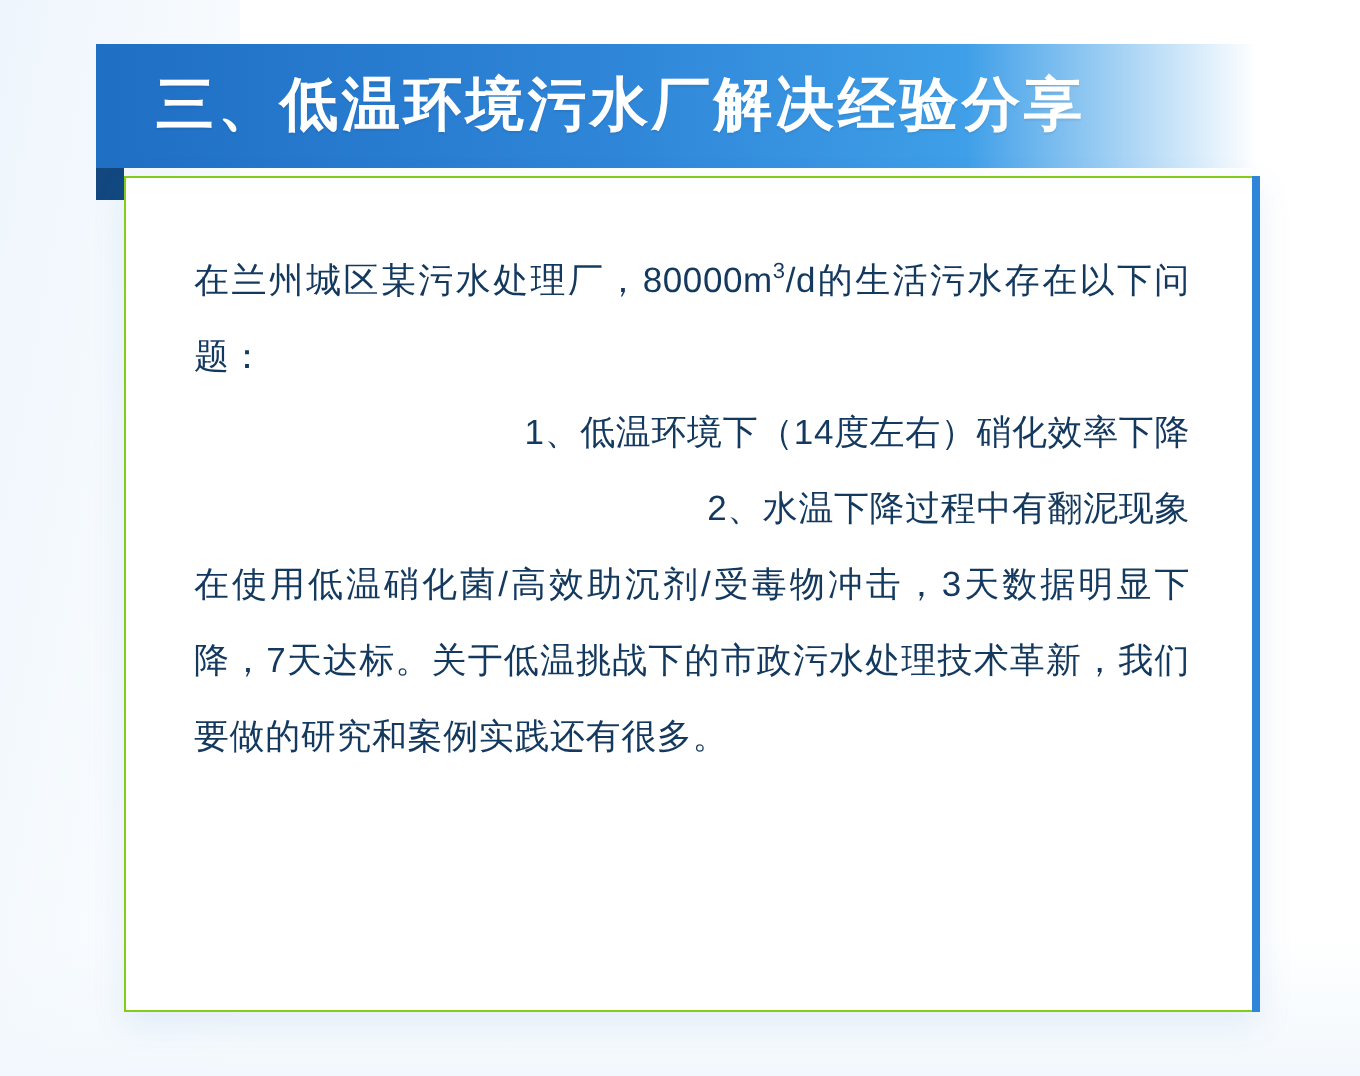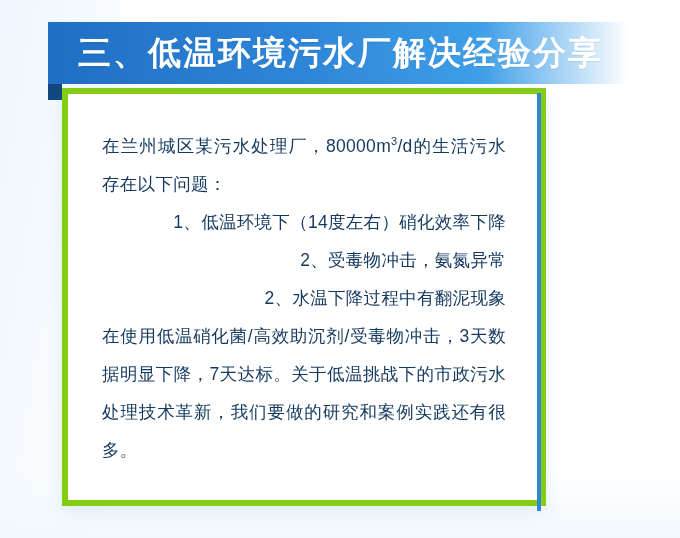--- a/index.html
+++ b/index.html
@@ -46,21 +46,21 @@
     left: 48px;
     top: 22px;
     width: 580px;
     height: 62px;
     background: linear-gradient(90deg, #1f6fc4 0%, #2f86d8 45%, #3f9fe8 75%, #ffffff 100%);
     display: flex;
     align-items: center;
   }
   .title-text {
     color: #ffffff;
-    font-size: 33px;
+    font-size: 29px;
     font-weight: bold;
     letter-spacing: 2px;
     padding-left: 30px;
     white-space: nowrap;
     text-shadow: 0 1px 1px rgba(0,0,0,0.08);
   }
   
   .title-tab {
     position: absolute;
     left: 48px;
@@ -76,24 +76,24 @@
     width: 14px;
     height: 16px;
     background: #12487f;
   }
 
   
   .body-card {
     position: absolute;
     left: 62px;
     top: 88px;
-    width: 484px;
+    width: 568px;
     height: 418px;
     background: #ffffff;
-    border: 6px solid #84cc16;
+    border: 1px solid #84cc16;
     box-shadow: 0 6px 16px rgba(31, 111, 196, 0.10);
     box-sizing: border-box;
   }
   .card-accent {
     position: absolute;
     right: -1px;
     top: -1px;
     width: 4px;
     height: 418px;
     background: #2f86d8;
@@ -137,21 +137,20 @@
     <div class="title-text">三、低温环境污水厂解决经验分享</div>
   </div>
 
   <div class="body-card">
     <div class="card-accent"></div>
     <div class="card-inner">
 
       <p class="para"><span>在兰州城区某污水处理厂，80000m</span><sup>3</sup><span>/d的生活污</span><span>水存在以下问题：</span></p>
 
       <p class="list-line">1、低温环境下（14度左右）硝化效率下降</p>
-      <p class="list-line">2、受毒物冲击，氨氮异常</p>
       <p class="list-line">2、水温下降过程中有翻泥现象</p>
 
       <p class="para">在使用低温硝化菌/高效助沉剂/受毒物冲击，3天数据明显下降，7天达标。关于低温挑战下的市政污水处理技术革新，我们要做的研究和案例实践还有很多。</p>
 
     </div>
   </div>
 
 </div>
 
 </body></html>

